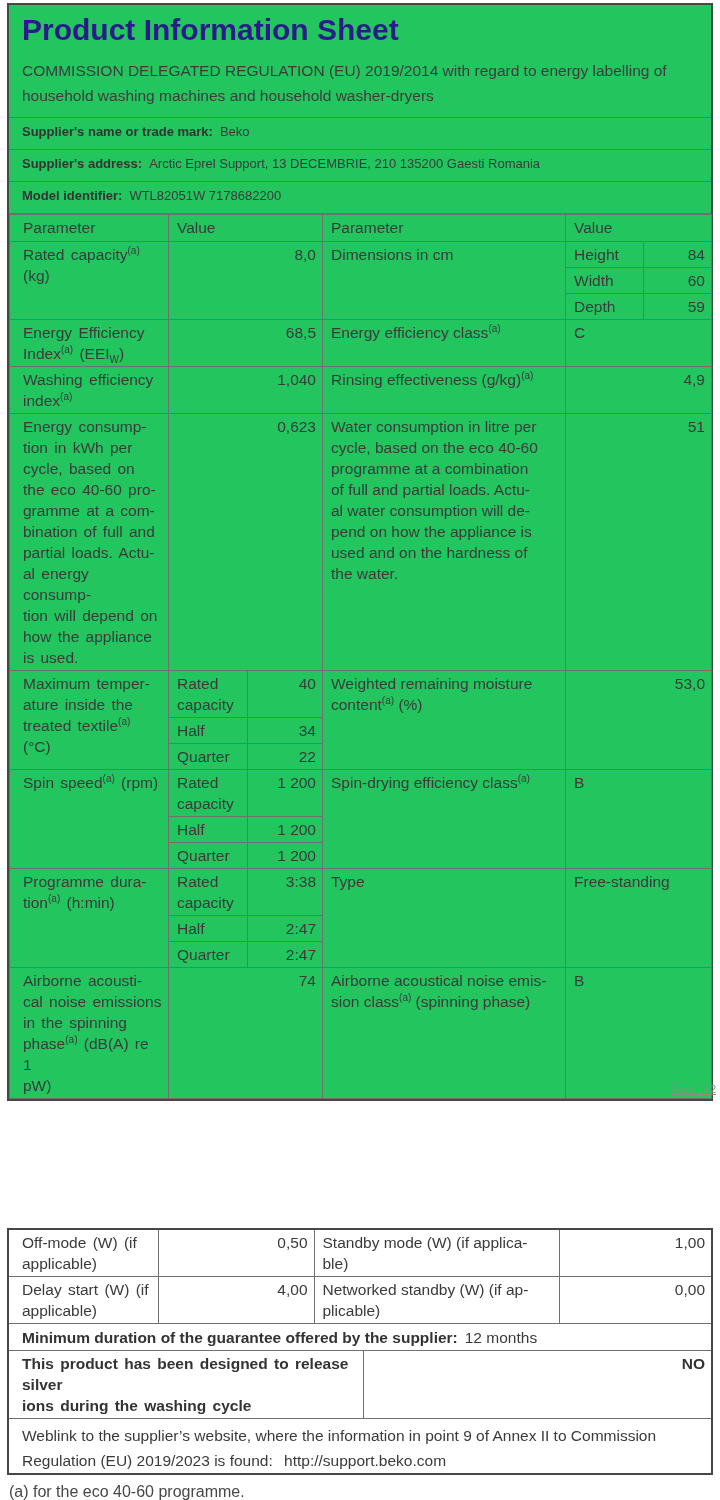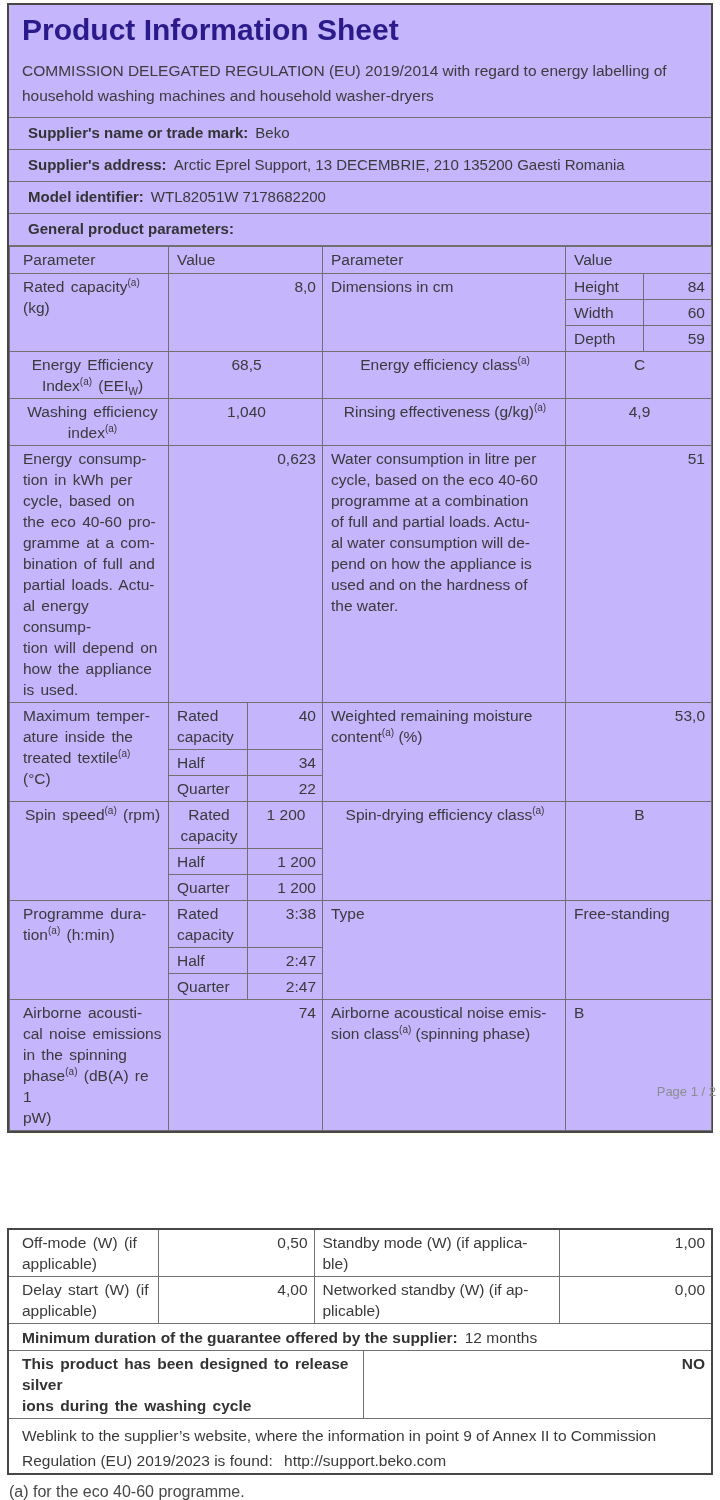--- a/index.html
+++ b/index.html
@@ -9,52 +9,52 @@
     color:var(--text-color,#3a3a3a);
     -webkit-font-smoothing:antialiased;
   }
   sup{font-size:10px;line-height:0;vertical-align:super;}
   sub{font-size:10px;line-height:0;vertical-align:sub;}
   b{font-weight:bold;color:#333333;}
 
   
   .sheet{
     position:absolute;left:7px;top:3px;width:706px;box-sizing:border-box;
-    border:2px solid #474747;background:#c4b5fd;
+    border:2px solid #474747;background:#22c55e;
   }
   .title-block{padding:6px 12px 9px 13px;border-bottom:1px solid #707070;}
   .doc-title{
     margin:2px 0 11px 0;font-size:30px;font-weight:bold;letter-spacing:0px;
     color:var(--title-color,#2b1b8a);
   }
   .regulation{font-size:15.5px;line-height:25px;color:#3c3c3c;}
   .label-row{
-    box-sizing:border-box;height:32px;padding:6px 12px 0 19px;
-    border-bottom:1px solid #707070;font-size:15px;white-space:nowrap;overflow:hidden;
+    box-sizing:border-box;height:32px;padding:6px 12px 0 13px;
+    border-bottom:1px solid #707070;font-size:13px;white-space:nowrap;overflow:hidden;
   }
   .label-row .val{margin-left:7px;}
 
   
   table{border-collapse:collapse;width:100%;table-layout:fixed;font-size:15.5px;}
   td{
     border:1px solid #707070;vertical-align:top;
     padding:2px 6px 2px 8px;line-height:21px;box-sizing:border-box;
     overflow:hidden;
   }
   td.c1{padding-left:13px;word-spacing:2px;}
   td.num{text-align:right;padding-right:6px;word-spacing:0;margin-top:32px;}
   td.txt{text-align:left;}
   td.hdr{line-height:22px;}
   .pre{white-space:pre-line;}
   tr.h25 td{height:25px;} tr.h23 td{height:23px;} tr.h24 td{height:24px;}
-  tr.h45 td{height:45px;} tr.h46 td{height:46px;text-align:center;}
+  tr.h45 td{height:45px;} tr.h46 td{height:46px;}
   tr.h230 td{height:230px;} tr.h111 td{height:111px;}
 
   
-  .page-indicator{position:absolute;top:1084px;right:4px;font-size:13px;color:#8d8d8d;}
+  .page-indicator{position:absolute;top:1084px;right:4px;font-size:10px;color:#8d8d8d;text-decoration:underline;}
   .footnote{position:absolute;top:1483px;left:9px;font-size:16px;color:#474747;}
 
   
   .page2{
     position:absolute;left:7px;top:1228px;width:706px;box-sizing:border-box;
     border:2px solid #474747;background:#ffffff;
   }
   .page2 table td{border-top:0;}
   .page2 table td:first-child{border-left:0;}
   .page2 table td:last-child{border-right:0;}
@@ -82,23 +82,20 @@
   </div>
 
   <div class="label-row">
     <b>Supplier's address:</b><span class="val">Arctic Eprel Support, 13 DECEMBRIE, 210 135200 Gaesti Romania</span>
   </div>
 
   <div class="label-row">
     <b>Model identifier:</b><span class="val">WTL82051W 7178682200</span>
   </div>
 
-  <div class="label-row">
-    <b>General product parameters:</b>
-  </div>
 
   <table>
     <colgroup>
       <col style="width:159px">
         <col style="width:79px">
         <col style="width:75px">
       <col style="width:243px">
         <col style="width:78px">
         <col style="width:68px">
     </colgroup>

